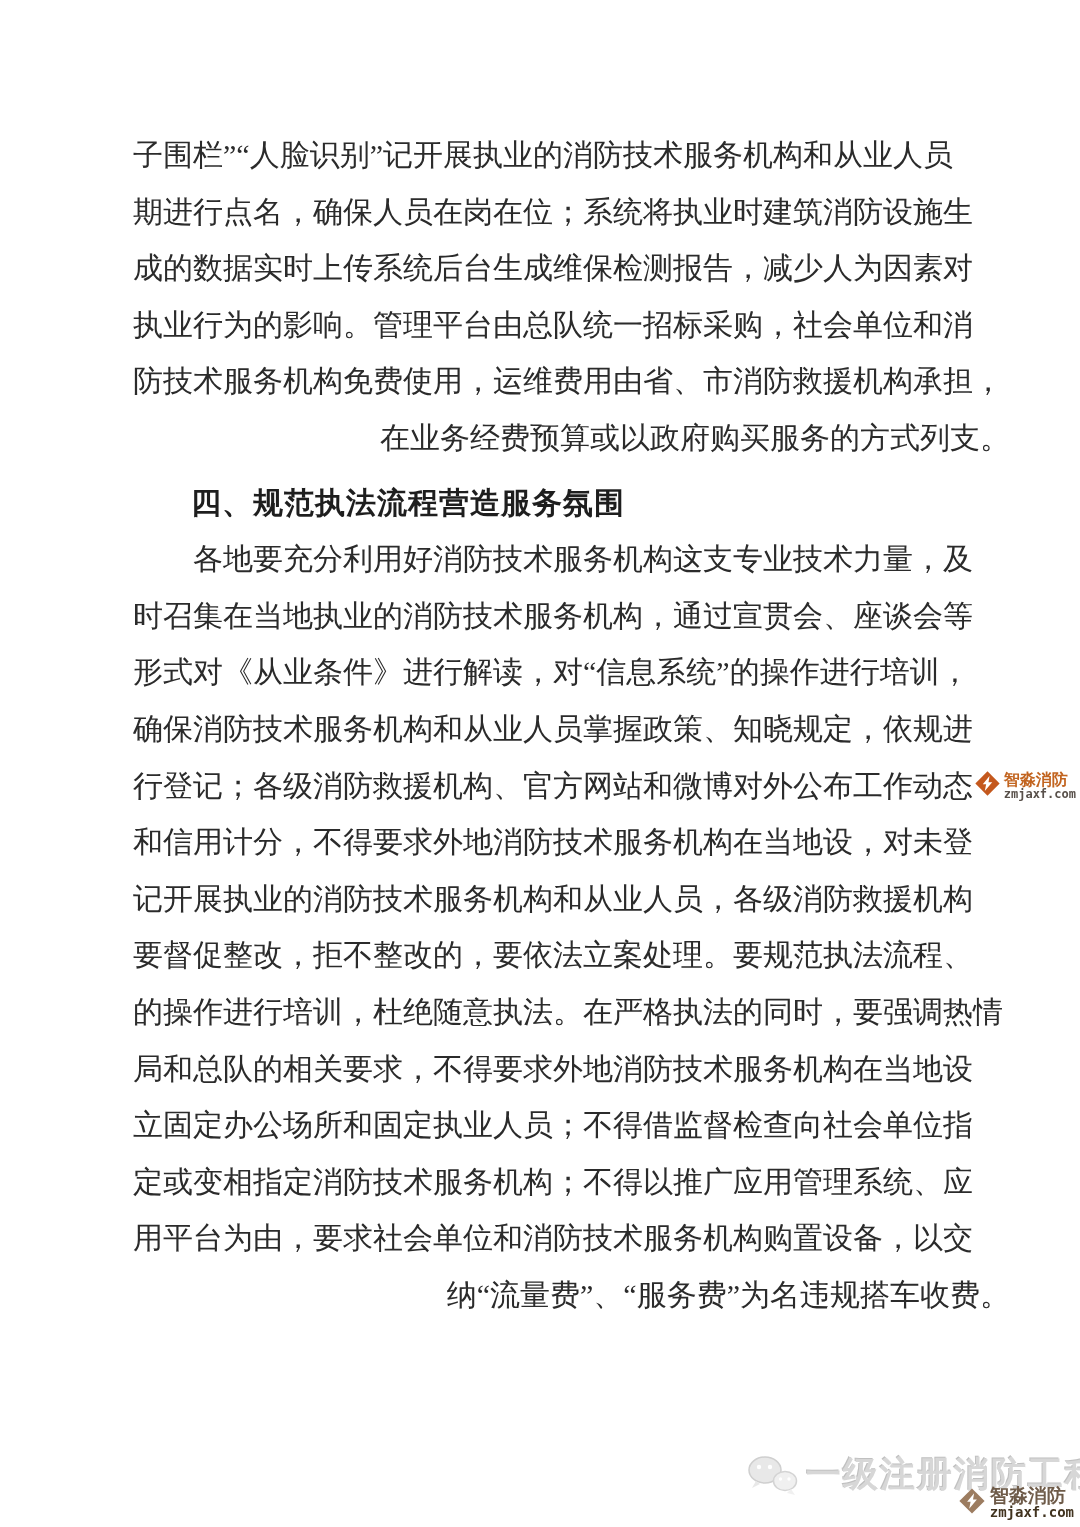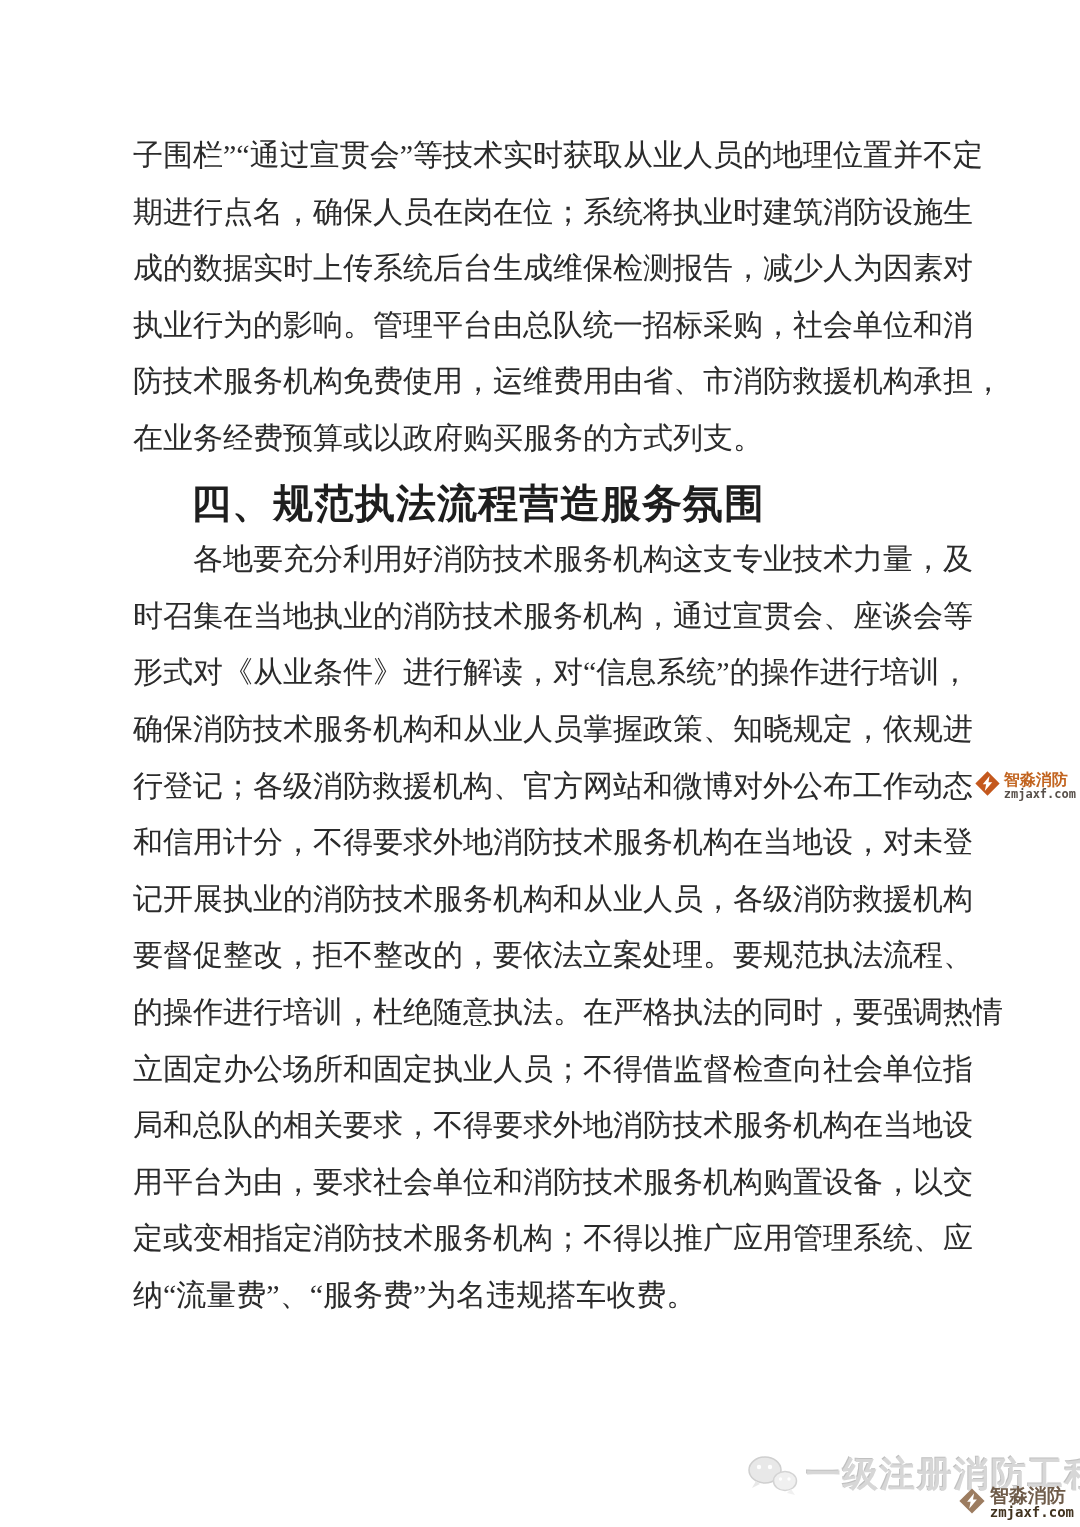--- a/index.html
+++ b/index.html
@@ -18,30 +18,30 @@
     font-size:30px;
   }
   .line{
     height:56.6px;
     line-height:56.6px;
     text-align:justify;
     overflow:hidden;
     white-space:nowrap;
   }
   .line::after{content:"";display:inline-block;width:100%;height:0;}
-  .line.last{text-align:left;}
+  .line.last{text-align:right;}
   .line.last::after{content:none;}
   .line.indent{text-indent:60px;}
   .heading{
     margin:8px 0 0 0;
     height:56.6px;
     line-height:56.6px;
     font-family:"Liberation Sans","DejaVu Sans",sans-serif;
     font-weight:700;
-    font-size:40px;
+    font-size:30px;
     color:#1e1e1e;
     text-indent:58px;
     letter-spacing:1px;
   }
   
   .side-wm{
     position:absolute;
     right:4px;top:770px;
     display:flex;align-items:center;gap:3px;
   }
@@ -79,42 +79,42 @@
     font-weight:700;font-size:14px;line-height:15px;color:#41331f;
   }
 </style>
 </head>
 <body>
 
 <div class="page">
 
   <div class="content">
     <div class="para">
-        <div class="line">子围栏”“通过宣贯会”等技术实时获取从业人员的地理位置并不定</div>
+        <div class="line">子围栏”“人脸识别”记开展执业的消防技术服务机构和从业人员</div>
         <div class="line">期进行点名，确保人员在岗在位；系统将执业时建筑消防设施生</div>
         <div class="line">成的数据实时上传系统后台生成维保检测报告，减少人为因素对</div>
         <div class="line">执业行为的影响。管理平台由总队统一招标采购，社会单位和消</div>
         <div class="line">防技术服务机构免费使用，运维费用由省、市消防救援机构承担，</div>
         <div class="line last">在业务经费预算或以政府购买服务的方式列支。</div>
       </div>
     <h2 class="heading">四、规范执法流程营造服务氛围</h2>
     <div class="para">
         <div class="line indent">各地要充分利用好消防技术服务机构这支专业技术力量，及</div>
         <div class="line">时召集在当地执业的消防技术服务机构，通过宣贯会、座谈会等</div>
         <div class="line">形式对《从业条件》进行解读，对“信息系统”的操作进行培训，</div>
         <div class="line">确保消防技术服务机构和从业人员掌握政策、知晓规定，依规进</div>
         <div class="line">行登记；各级消防救援机构、官方网站和微博对外公布工作动态</div>
         <div class="line">和信用计分，不得要求外地消防技术服务机构在当地设，对未登</div>
         <div class="line">记开展执业的消防技术服务机构和从业人员，各级消防救援机构</div>
         <div class="line">要督促整改，拒不整改的，要依法立案处理。要规范执法流程、</div>
         <div class="line">的操作进行培训，杜绝随意执法。在严格执法的同时，要强调热情</div>
+        <div class="line">局和总队的相关要求，不得要求外地消防技术服务机构在当地设</div>
         <div class="line">立固定办公场所和固定执业人员；不得借监督检查向社会单位指</div>
-        <div class="line">局和总队的相关要求，不得要求外地消防技术服务机构在当地设</div>
+        <div class="line">定或变相指定消防技术服务机构；不得以推广应用管理系统、应</div>
         <div class="line">用平台为由，要求社会单位和消防技术服务机构购置设备，以交</div>
-        <div class="line">定或变相指定消防技术服务机构；不得以推广应用管理系统、应</div>
         <div class="line last">纳“流量费”、“服务费”为名违规搭车收费。</div>
       </div>
   </div>
 
   <div class="side-wm">
     <span>
       <svg class="logo" viewBox="0 0 40 40">
         <polygon points="20,2 38,20 20,38 2,20" fill="#c4581d"></polygon>
         <polygon points="23,9 13,21 18,21 16,31 27,18 21.5,18" fill="#ffffff"></polygon>
       </svg>

